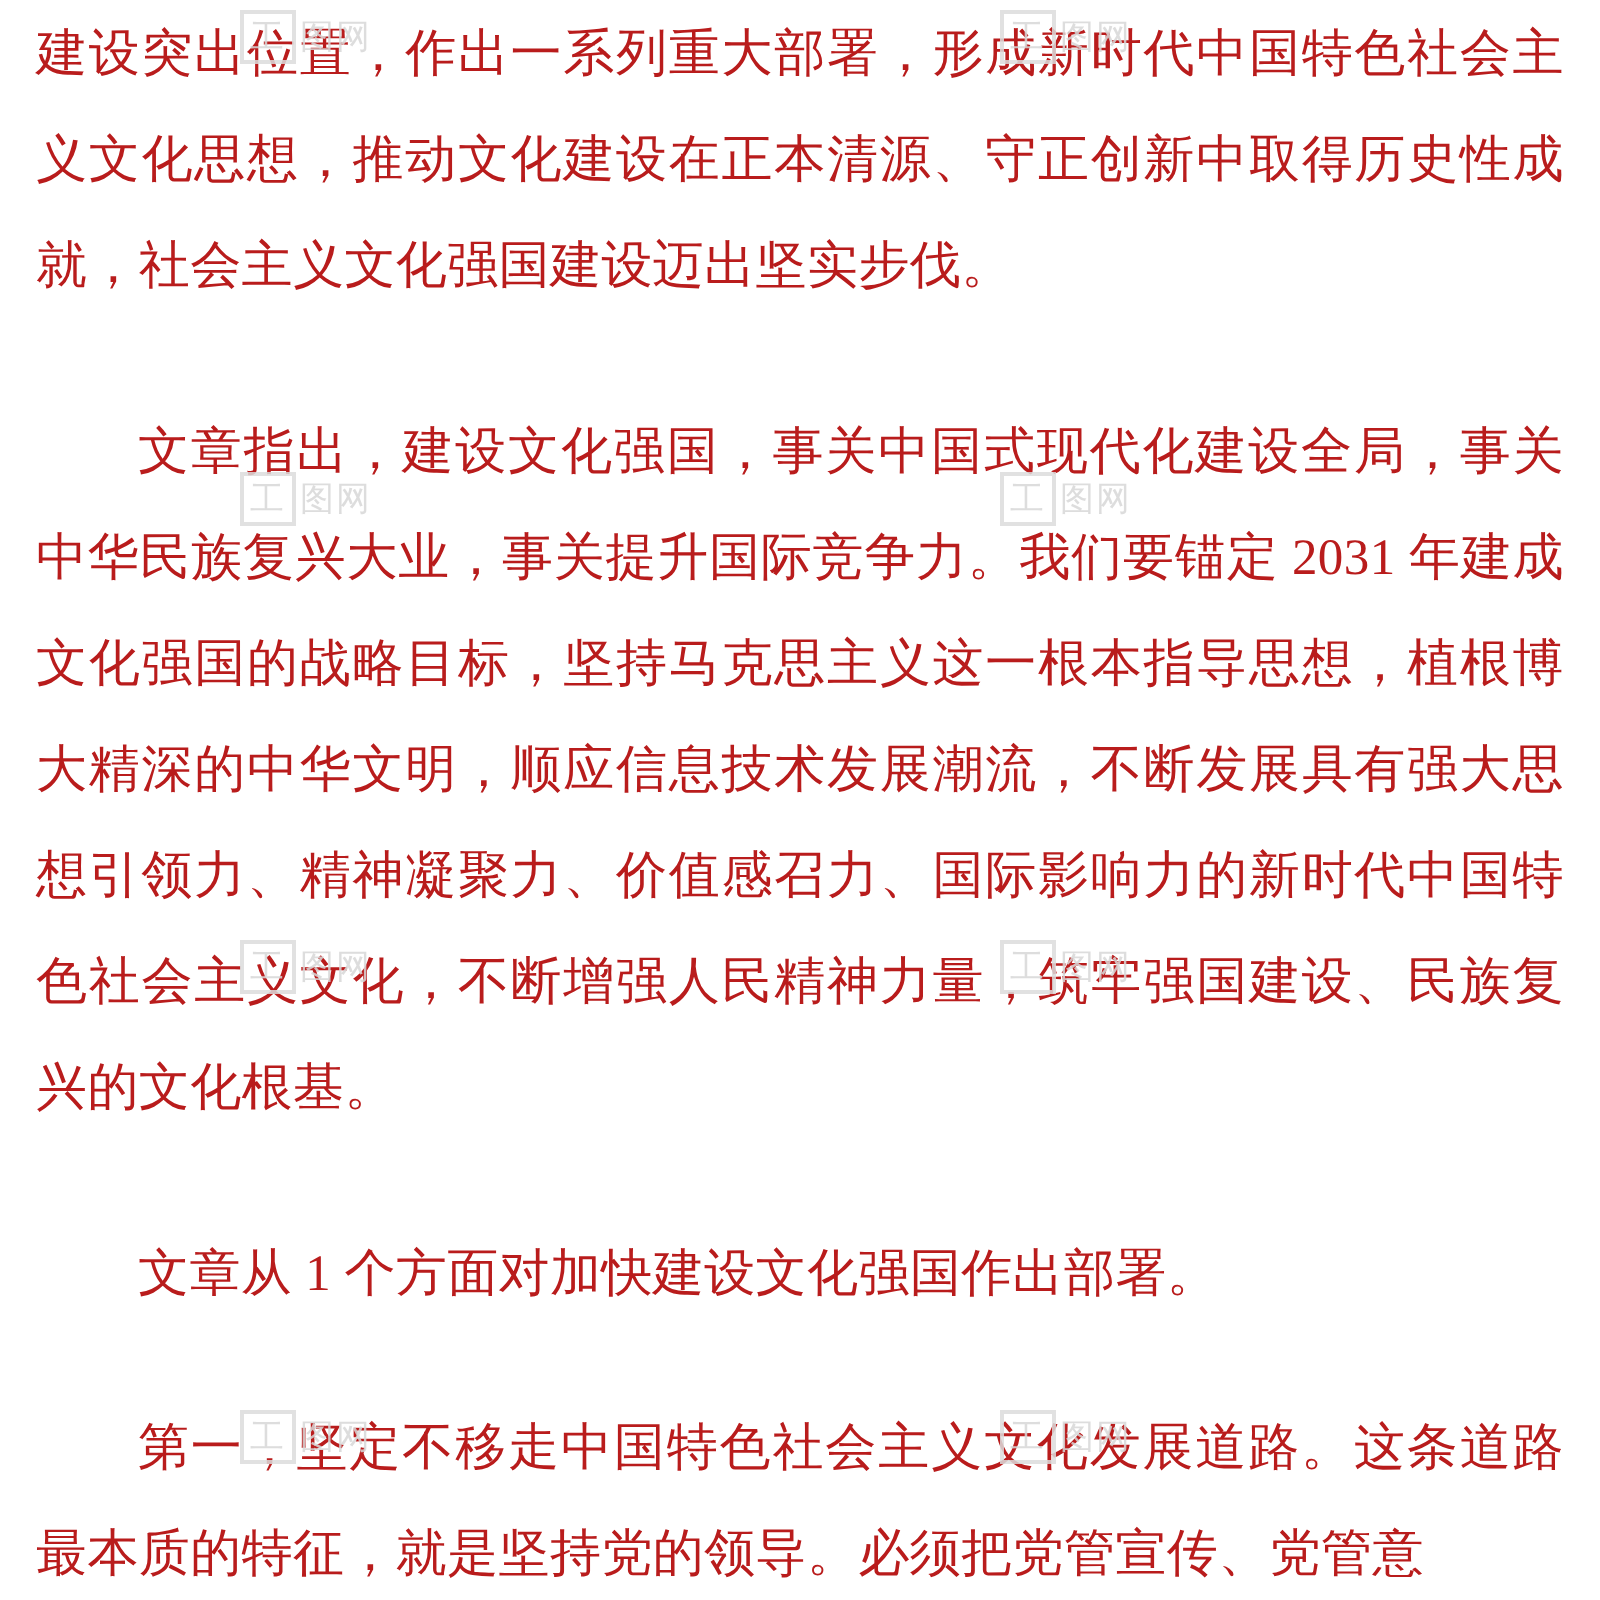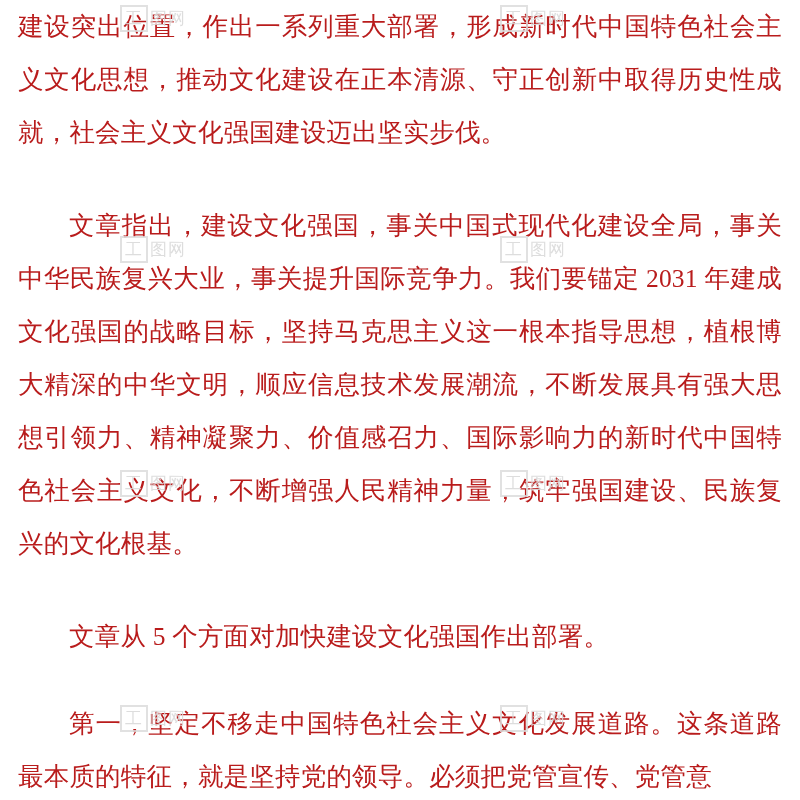--- a/index.html
+++ b/index.html
@@ -84,21 +84,21 @@
   <div class="content">
 
     <p class="para clipped">建设突出位置，作出一系列重大部署，形成新时代中国特色社会主义文化思想，推动文化建设在正本清源、守正创新中取得历史性成就，社会主义文化强国建设迈出坚实步伐。</p>
 
     <div class="gap"></div>
 
     <p class="para indent">文章指出，建设文化强国，事关中国式现代化建设全局，事关中华民族复兴大业，事关提升国际竞争力。我们要锚定 2031 年建成文化强国的战略目标，坚持马克思主义这一根本指导思想，植根博大精深的中华文明，顺应信息技术发展潮流，不断发展具有强大思想引领力、精神凝聚力、价值感召力、国际影响力的新时代中国特色社会主义文化，不断增强人民精神力量，筑牢强国建设、民族复兴的文化根基。</p>
 
     <div class="gap"></div>
 
-    <p class="para indent">文章从 5 个方面对加快建设文化强国作出部署。</p>
+    <p class="para indent">文章从 1 个方面对加快建设文化强国作出部署。</p>
 
     <div class="gap-small"></div>
 
     <p class="para indent">第一，坚定不移走中国特色社会主义文化发展道路。这条道路最本质的特征，就是坚持党的领导。必须把党管宣传、党管意</p>
 
   </div>
 
   <div class="watermark wm0a"><span class="wm-box">工</span><span>图网</span></div>
   <div class="watermark wm0b"><span class="wm-box">工</span><span>图网</span></div>
   <div class="watermark wm1"><span class="wm-box">工</span><span>图网</span></div>

